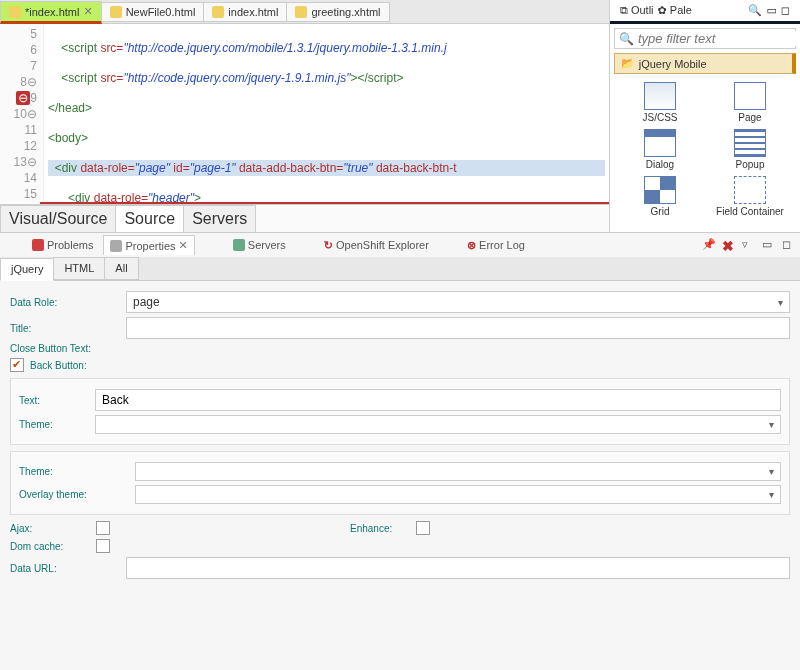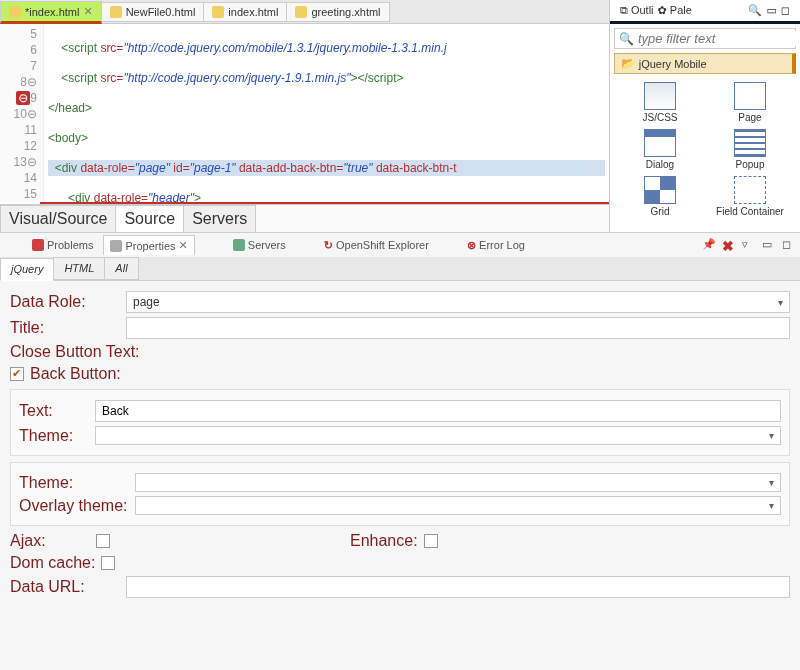--- a/index.html
+++ b/index.html
@@ -52,26 +52,26 @@
 .vicon.red { background: #d04040; }
 .vicon.gray { background: #aaa; }
 .vicon.green { background: #6a8; }
 .vx { color: #c03030; font-weight: bold; }
 
 .toolb { margin-left: auto; display: flex; gap: 6px; align-items: center; }
 .ticon { width: 14px; height: 14px; cursor: pointer; display: inline-block; }
 .ticon.x { color: #c03030; font-weight: bold; font-size: 14px; }
 
 .prop-tabs { display: flex; border-bottom: 1px solid #ccc; background: #e8e8e8; height: 24px; }
-.ptab { padding: 4px 10px; border: 1px solid #ccc; background: #f0f0f0; font-size: 11px; cursor: pointer; margin-right: -1px; font-style: italic; }
+.ptab { padding: 4px 10px; border: 1px solid #ccc; background: #f0f0f0; font-size: 11px; cursor: pointer; margin-right: -1px; }
 .ptab.active { background: #fff; border-bottom: 1px solid #fff; position: relative; top: 1px; }
 
 .prop-body { padding: 6px 10px; flex: 1; overflow: auto; }
 .row { display: flex; align-items: center; margin: 4px 0; gap: 6px; }
-.row label { font-size: 16px; color: #7f1d1d; min-width: 110px; }
+.row label { font-size: 10px; color: #0f766e; min-width: 110px; }
 .row input[type=text], .row .sel-box { flex: 1; border: 1px solid #ccc; padding: 3px 6px; font-size: 12px; background: #fff; }
 .sel-box { display: flex; justify-content: space-between; align-items: center; cursor: pointer; }
 .sel-box::after { content: "▾"; color: #666; font-size: 10px; }
 .chk { width: 14px; height: 14px; border: 1px solid #999; display: inline-block; background: #fff; }
 .chk.on::after { content: "✔"; color: #c05000; font-size: 11px; position: relative; top: -2px; left: 1px; }
 .section { border: 1px solid #ddd; padding: 6px 8px; margin: 6px 0; background: #fafafa; }
 .row.half label { min-width: 70px; }
 .row.dual { gap: 40px; }
 .row.dual > div { display: flex; align-items: center; gap: 6px; }
 </style>

